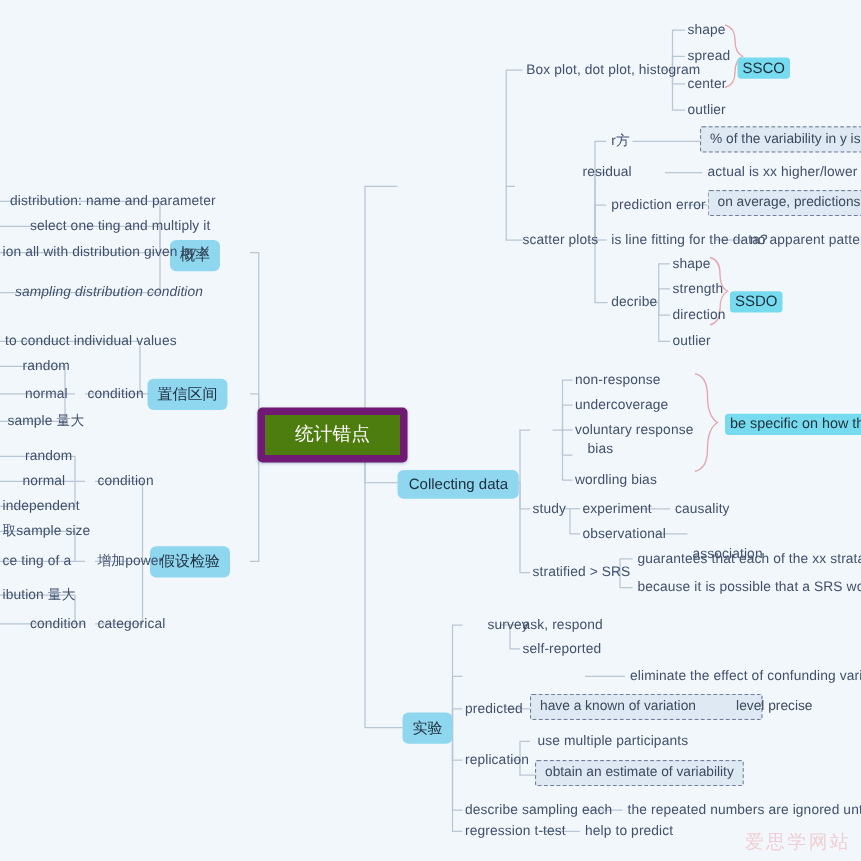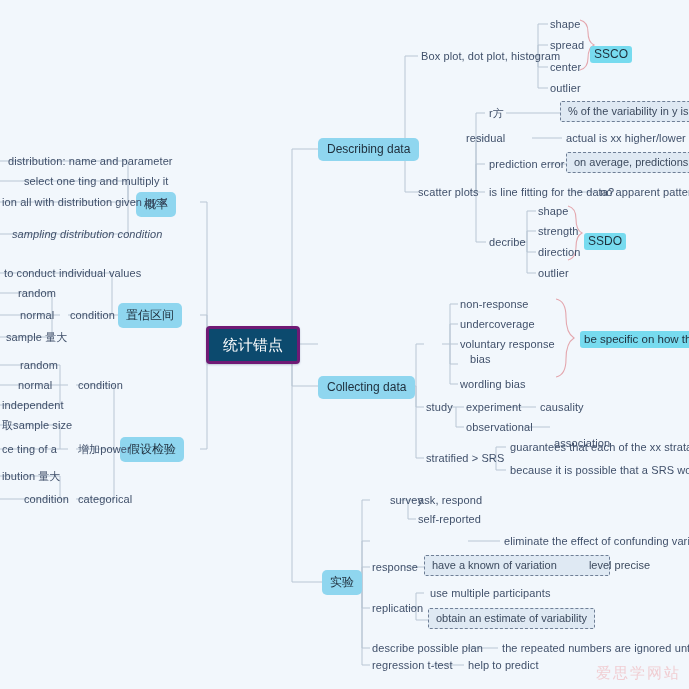--- a/index.html
+++ b/index.html
@@ -23,25 +23,25 @@
   }
 
   
   .leaf{
     padding:1px 2px;
     letter-spacing:.1px;
   }
 
   
   .root{
-    background:#0c4a6e;
+    background:#4d7c0f;
     color:#ffffff;
-    border:3px solid #701a75;
+    border:6px solid #701a75;
     border-radius:4px;
-    padding:7px 14px;
+    padding:7px 24px;
     font-size:15px;
     line-height:18px;
     box-shadow:0 1px 2px rgba(40,60,100,.25);
   }
 
   
   .topic{
     background:#8fd6ef;
     border-radius:5px;
     padding:4px 9px;
@@ -210,21 +210,20 @@
   <div class="node leaf" style="left:76px;top:442px;">增加power</div>
   <div class="node leaf" style="left:76px;top:492px;">categorical</div>
   <div class="node leaf" style="left:18px;top:358px;">random</div>
   <div class="node leaf" style="left:16px;top:378px;">normal</div>
   <div class="node leaf" style="left:0px;top:398px;">independent</div>
   <div class="node leaf" style="left:0px;top:418px;">取sample size</div>
   <div class="node leaf" style="left:0px;top:442px;">ce ting of a</div>
   <div class="node leaf" style="left:0px;top:469px;">ibution 量大</div>
   <div class="node leaf" style="left:22px;top:492px;">condition</div>
 
-  <div class="node topic" style="left:318px;top:138px;">Describing data</div>
 
   <div class="node leaf" style="left:419px;top:49px;">Box plot, dot plot, histogram</div>
   <div class="node leaf" style="left:548px;top:17px;">shape</div>
   <div class="node leaf" style="left:548px;top:38px;">spread</div>
   <div class="node leaf" style="left:548px;top:60px;">center</div>
   <div class="node leaf" style="left:548px;top:81px;">outlier</div>
   <div class="node hl" style="left:590px;top:46px;">SSCO</div>
 
   <div class="node leaf" style="left:416px;top:185px;">scatter plots</div>
 
@@ -267,31 +266,31 @@
   <div class="node leaf" style="left:508px;top:463px;">because it is possible that a SRS would contain much m</div>
 
   <div class="node topic cn" style="left:322px;top:570px;">实验</div>
 
   <div class="node leaf" style="left:388px;top:493px;">survey</div>
   <div class="node leaf" style="left:416px;top:493px;">ask, respond</div>
   <div class="node leaf" style="left:416px;top:512px;">self-reported</div>
 
   <div class="node leaf" style="left:502px;top:534px;">eliminate the effect of confunding variable</div>
 
-  <div class="node leaf" style="left:370px;top:560px;">response</div>
+  <div class="node leaf" style="left:370px;top:560px;">predicted</div>
   <div class="node note" style="left:424px;top:555px;width:170px;">
     <span>have a known of variation</span>
     <span style="display:inline-block;width:26px;"></span>
     <span>level precise</span>
   </div>
 
   <div class="node leaf" style="left:370px;top:601px;">replication</div>
   <div class="node leaf" style="left:428px;top:586px;">use multiple participants</div>
   <div class="node note" style="left:428px;top:608px;">obtain an estimate of variability</div>
 
-  <div class="node leaf" style="left:370px;top:641px;">describe possible plan</div>
+  <div class="node leaf" style="left:370px;top:641px;">describe sampling each</div>
   <div class="node leaf" style="left:500px;top:641px;">the repeated numbers are ignored until x unique numbers a</div>
 
   <div class="node leaf" style="left:370px;top:658px;">regression t-test</div>
   <div class="node leaf" style="left:466px;top:658px;">help to predict</div>
 
   <div class="watermark">爱思学网站</div>
 </div>
 
 </body></html>

